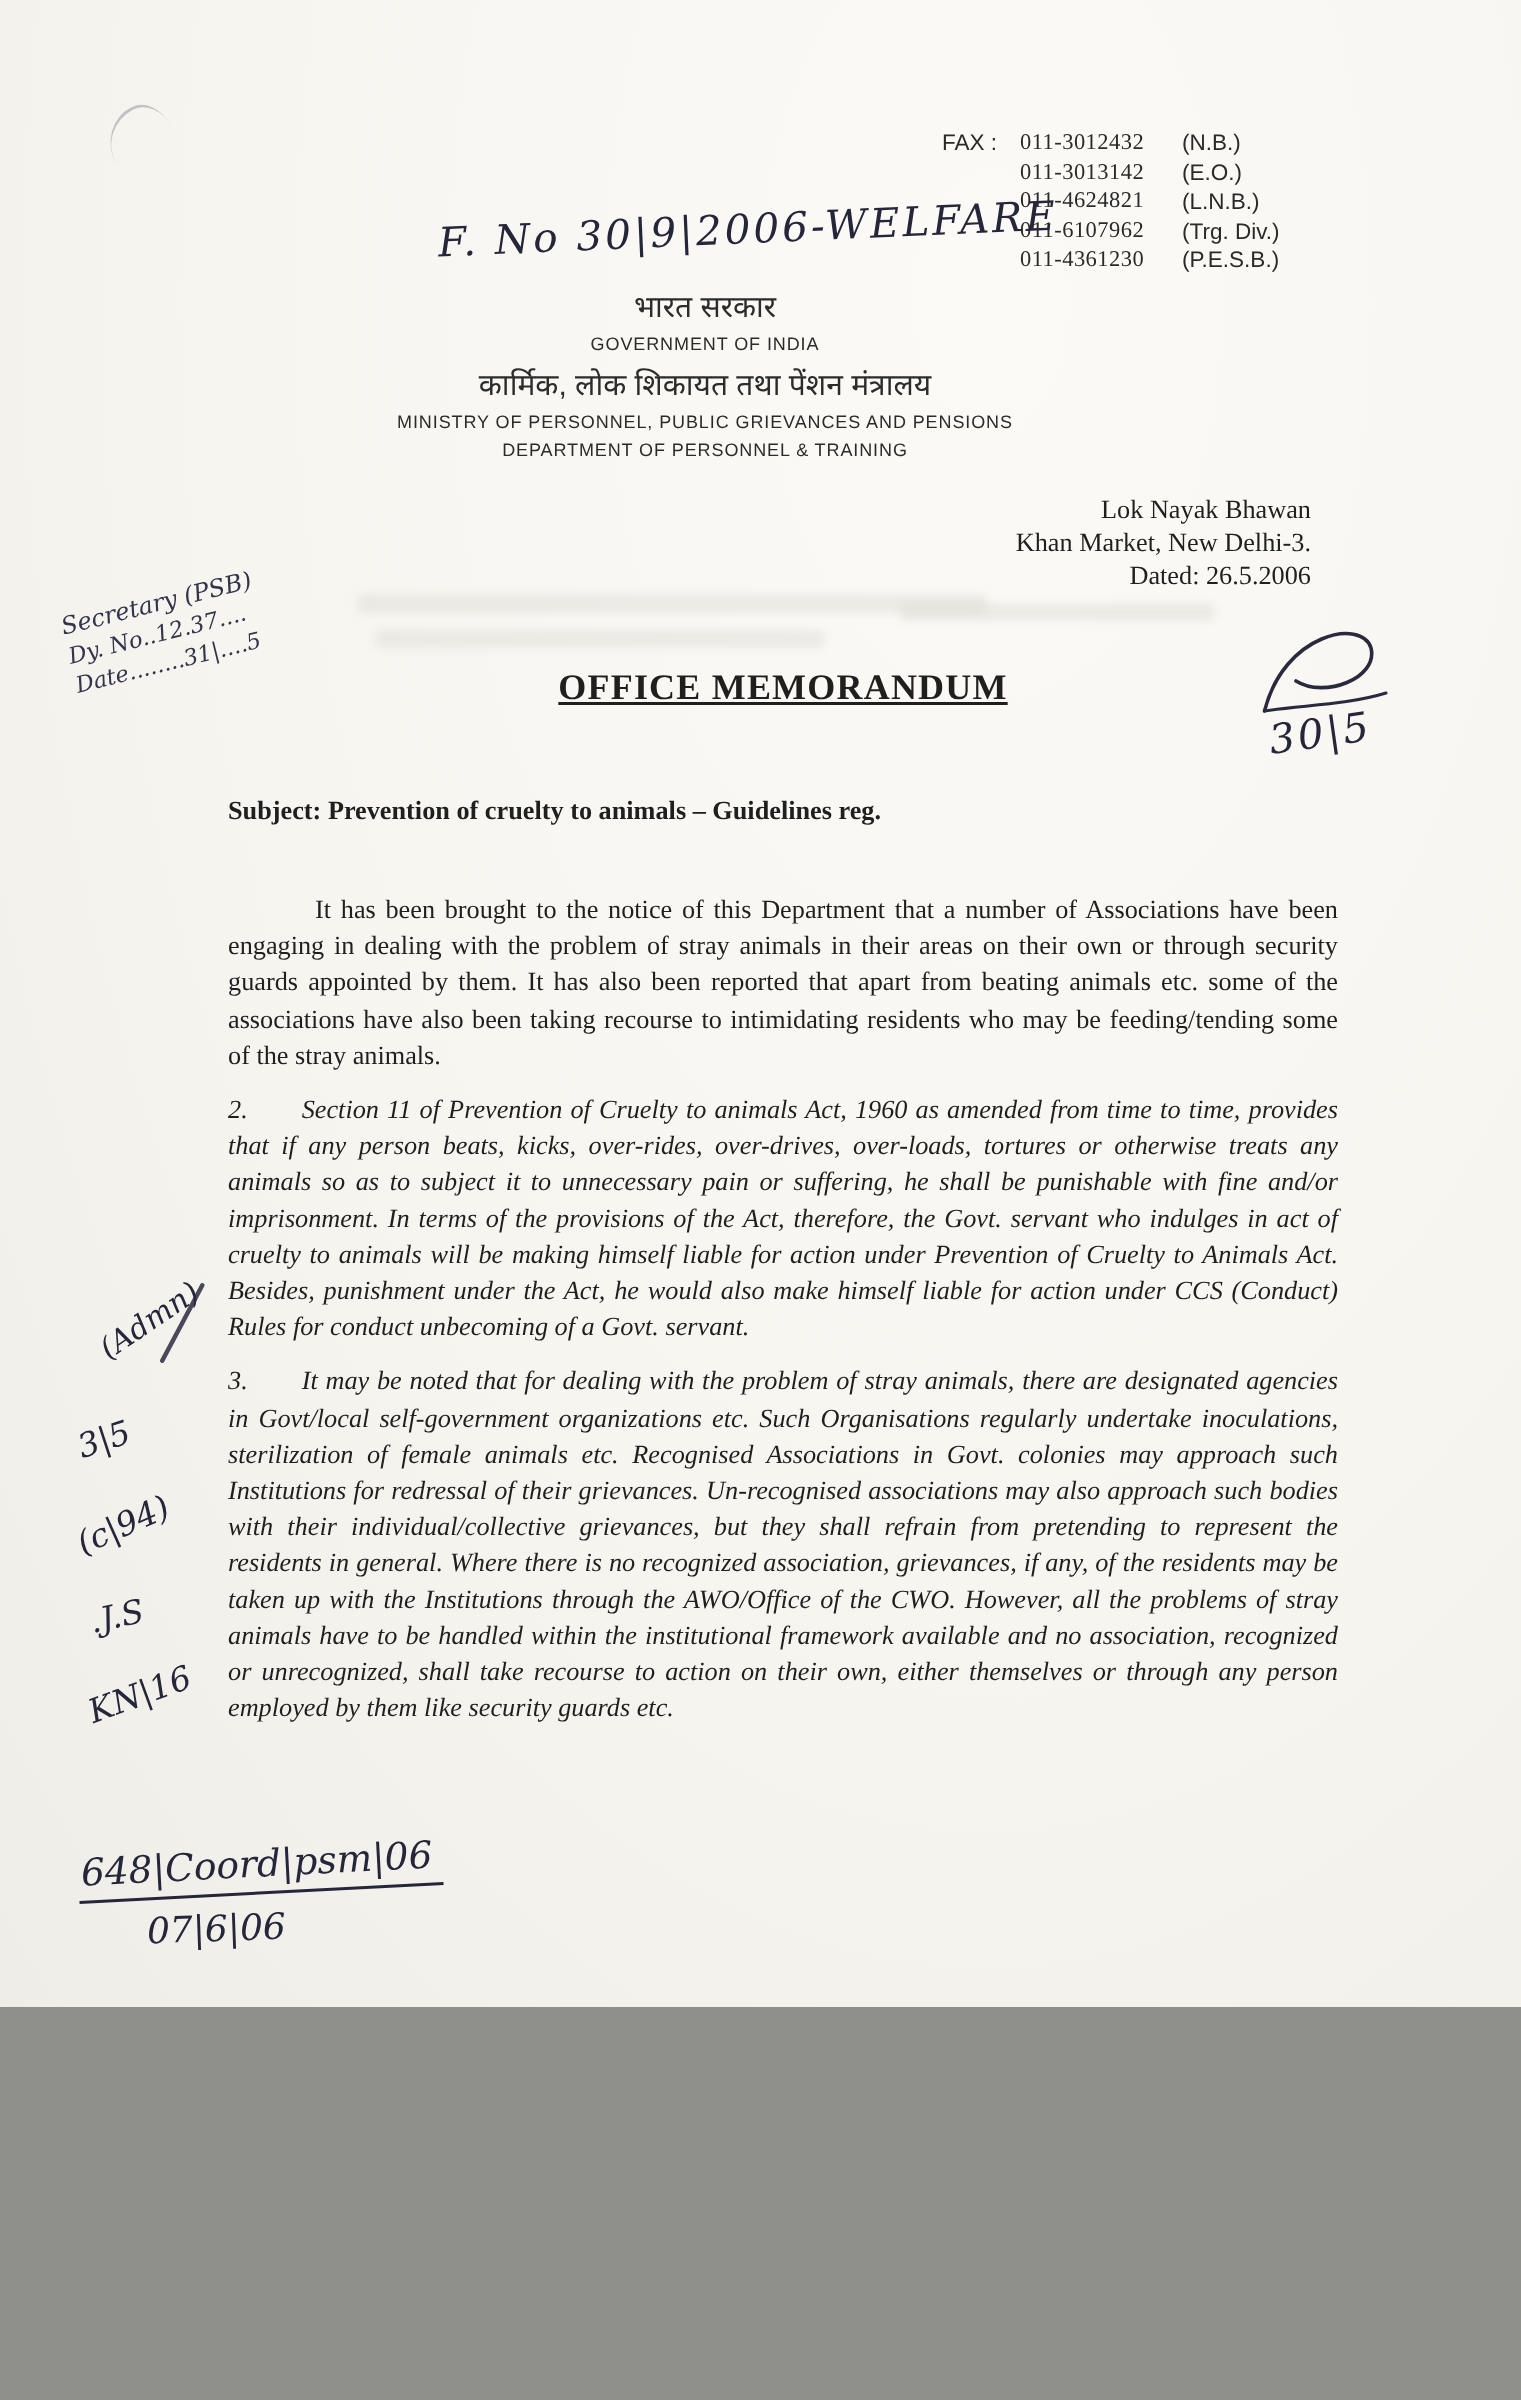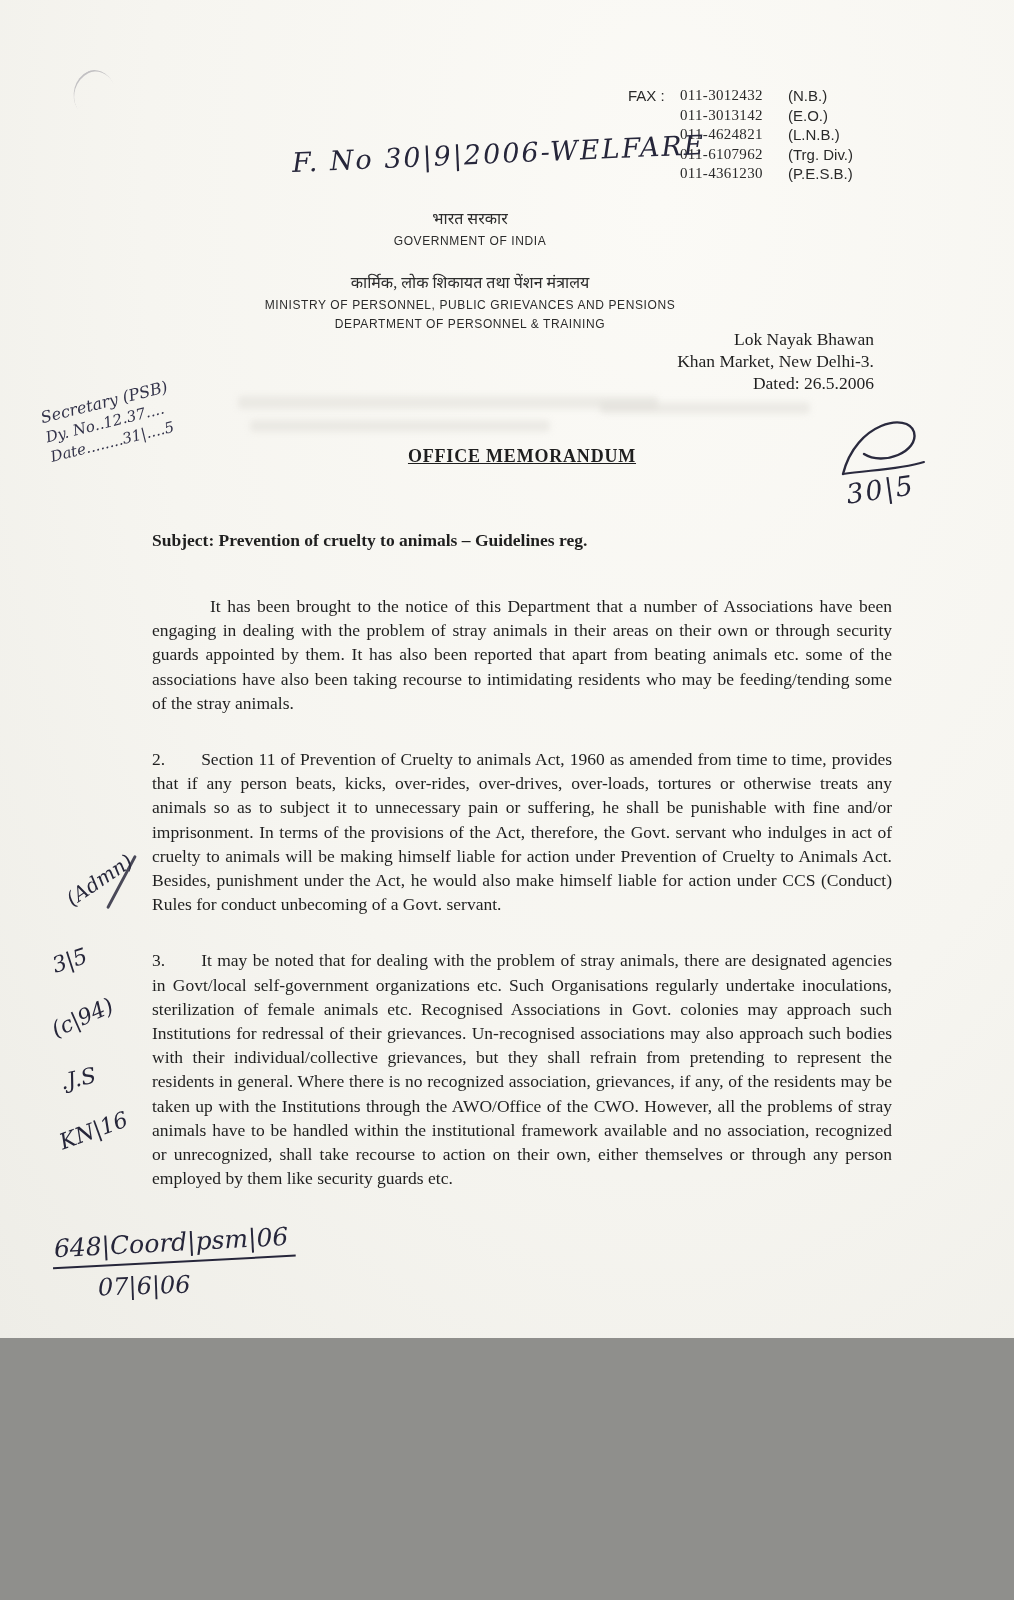--- a/index.html
+++ b/index.html
@@ -17,51 +17,51 @@
                font-size:15px; line-height:19.5px; color:#2a2a2a; }
   .fax-row { display:grid; grid-template-columns:52px 108px auto; }
   .fax-row .num { letter-spacing:0.3px;font-family:Liberation Serif, serif; }
 
   
   .file-no { position:absolute; left:292px; top:138px; font-size:27px; letter-spacing:2px;
              transform:rotate(-2.5deg); white-space:nowrap; }
 
   
   .gov-header { position:absolute; left:120px; top:184px; width:700px; text-align:center; }
-  .gov-header .hi { font-family:Liberation Serif, serif; font-size:16px; color:#2c2c2c; margin-top:23px; }
+  .gov-header .hi { font-family:Liberation Sans, sans-serif; font-size:20px; color:#2c2c2c; margin-top:6px; }
   .gov-header .en { font-family:"Liberation Sans", sans-serif; font-size:12px; letter-spacing:0.6px;
                     color:#2b2b2b; margin-top:5px; }
 
   
   .addr { position:absolute; right:140px; top:328px; text-align:right; font-size:17.5px; line-height:22px; }
 
   
   .stamp { position:absolute; left:44px; top:392px; transform:rotate(-14deg); font-size:15px;
            line-height:20px; color:#33334a; }
   .stamp .l1 { font-size:16px; }
 
   
   .ghost { position:absolute; background:#d8d6d0; opacity:.40; filter:blur(3px); border-radius:4px; }
 
   .memo-title { position:absolute; left:152px; top:446px; width:740px; text-align:center;
-                font-weight:bold; font-size:18px; letter-spacing:0.8px; text-decoration:underline; }
+                font-weight:bold; font-size:24px; letter-spacing:0.8px; text-decoration:underline; }
 
   
   .sig { position:absolute; left:828px; top:412px; width:120px; height:110px; }
   .sig .flourish { position:absolute; left:0; top:0; }
   .sig .sig-text { position:absolute; left:18px; top:62px; font-size:27px; transform:rotate(-8deg);
                    letter-spacing:2px; }
 
   .subject { position:absolute; left:152px; top:530px; width:740px; 
              font-weight:bold; font-size:17.5px; }
 
   
   .body-text { position:absolute; left:152px; top:594px; width:740px; font-size:17.5px;
                line-height:24.2px; text-align:justify; }
-  .para + .para { margin-top:32px; }
+  .para + .para { margin-top:12px;font-style:italic; }
   .para.indent { text-indent:58px; }
   .para-num { margin-right:36px; }
 
   
   .mnote { position:absolute; font-size:22px; white-space:nowrap; }
   .mnote.n0 { left:62px;  top:868px;  transform:rotate(-34deg); font-size:20px; }
   .mnote.n1 { left:52px;  top:948px;  transform:rotate(-18deg); }
   .mnote.n2 { left:50px;  top:1005px; transform:rotate(-24deg); }
   .mnote.n3 { left:60px;  top:1066px; transform:rotate(-12deg); }
   .mnote.n4 { left:58px;  top:1118px; transform:rotate(-20deg); }

